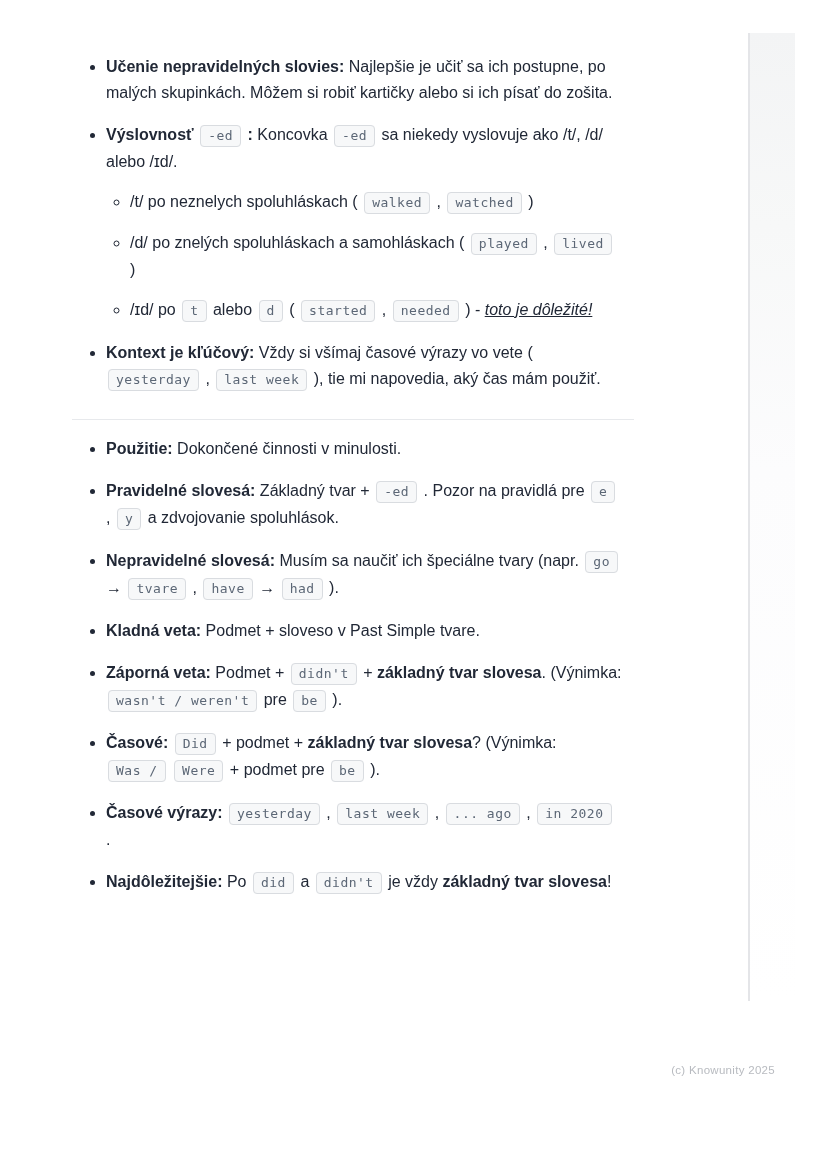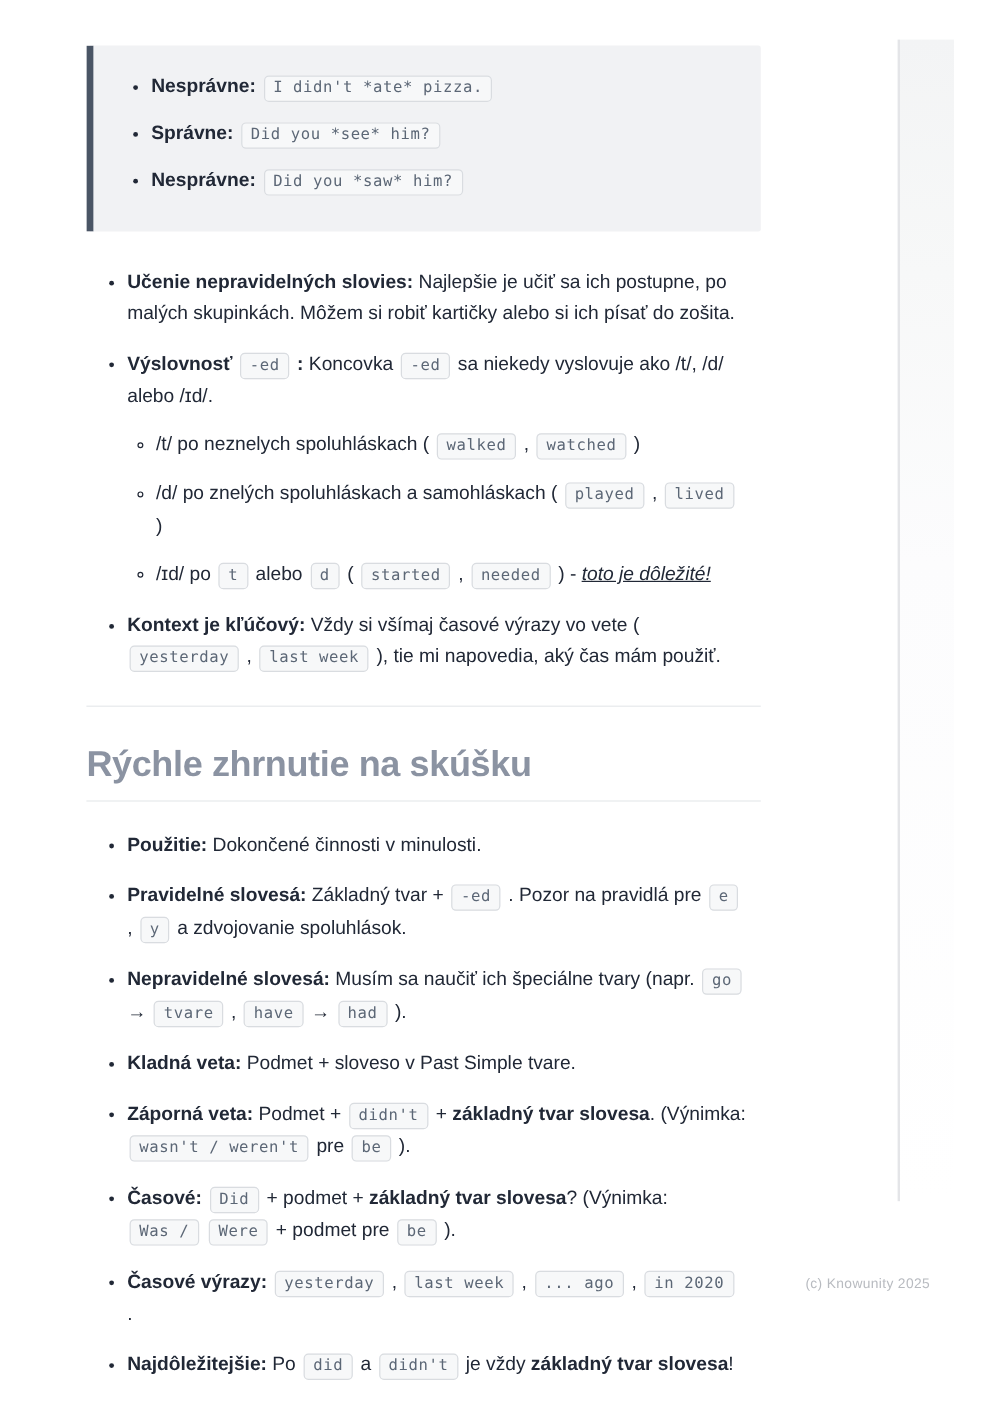--- a/index.html
+++ b/index.html
@@ -59,41 +59,33 @@
     position:absolute;top:1064px;right:53px;
     font-size:11.5px;color:var(--footer_text,#b8bbc0);
     letter-spacing:0.3px;
   }
 </style>
 </head>
 <body style="--accent: #4a5565; --callout_bg: #f1f2f4; --text: #212836; --heading: #8b93a2; --rule: #e7e9ec; --chip_bg: #f7f8f9; --chip_border: #d9dce0; --chip_text: #5c6776; --footer_text: #b8bbc0; --edge_line: #e4e5e8;">
 
 <div class="content">
 
-  <blockquote class="callout">
-    <ul class="bq-list">
-        <li><span class="bold">Nesprávne:</span> <span class="code">I didn't *ate* pizza.</span></li>
-        <li><span class="bold">Správne:</span> <span class="code">Did you *see* him?</span></li>
-        <li><span class="bold">Nesprávne:</span> <span class="code">Did you *saw* him?</span></li>
-      </ul>
-  </blockquote>
 
   <ul class="main-list">
       <li><span class="bold">Učenie nepravidelných slovies:</span> Najlepšie je učiť sa ich postupne, po malých skupinkách. Môžem si robiť kartičky alebo si ich písať do zošita.</li>
       <li><span class="bold">Výslovnosť</span> <span class="code">-ed</span> <span class="bold">:</span> Koncovka <span class="code">-ed</span> sa niekedy vyslovuje ako /t/, /d/ alebo /ɪd/.<ul class="sub">
           <li>/t/ po neznelych spoluhláskach ( <span class="code">walked</span> , <span class="code">watched</span> )</li>
           <li>/d/ po znelých spoluhláskach a samohláskach ( <span class="code">played</span> , <span class="code">lived</span> )</li>
           <li>/ɪd/ po <span class="code">t</span> alebo <span class="code">d</span> ( <span class="code">started</span> , <span class="code">needed</span> ) - <span class="italic">toto je dôležité!</span></li>
         </ul></li>
       <li><span class="bold">Kontext je kľúčový:</span> Vždy si všímaj časové výrazy vo vete ( <span class="code">yesterday</span> , <span class="code">last week</span> ), tie mi napovedia, aký čas mám použiť.</li>
     </ul>
 
   <hr class="divider">
 
-  <h2 class="section-heading">Rýchle zhrnutie na skúšku</h2>
 
   <ul class="main-list">
       <li><span class="bold">Použitie:</span> Dokončené činnosti v minulosti.</li>
       <li><span class="bold">Pravidelné slovesá:</span> Základný tvar + <span class="code">-ed</span> . Pozor na pravidlá pre <span class="code">e</span> , <span class="code">y</span> a zdvojovanie spoluhlások.</li>
       <li><span class="bold">Nepravidelné slovesá:</span> Musím sa naučiť ich špeciálne tvary (napr. <span class="code">go</span> → <span class="code">tvare</span> , <span class="code">have</span> → <span class="code">had</span> ).</li>
       <li><span class="bold">Kladná veta:</span> Podmet + sloveso v Past Simple tvare.</li>
       <li><span class="bold">Záporná veta:</span> Podmet + <span class="code">didn't</span> + <span class="bold">základný tvar slovesa</span>. (Výnimka: <span class="code">wasn't / weren't</span> pre <span class="code">be</span> ).</li>
       <li><span class="bold">Časové:</span> <span class="code">Did</span> + podmet + <span class="bold">základný tvar slovesa</span>? (Výnimka: <span class="code">Was /</span> <span class="code">Were</span> + podmet pre <span class="code">be</span> ).</li>
       <li><span class="bold">Časové výrazy:</span> <span class="code">yesterday</span> , <span class="code">last week</span> , <span class="code">... ago</span> , <span class="code">in 2020</span> .</li>
       <li><span class="bold">Najdôležitejšie:</span> Po <span class="code">did</span> a <span class="code">didn't</span> je vždy <span class="bold">základný tvar slovesa</span>!</li>

